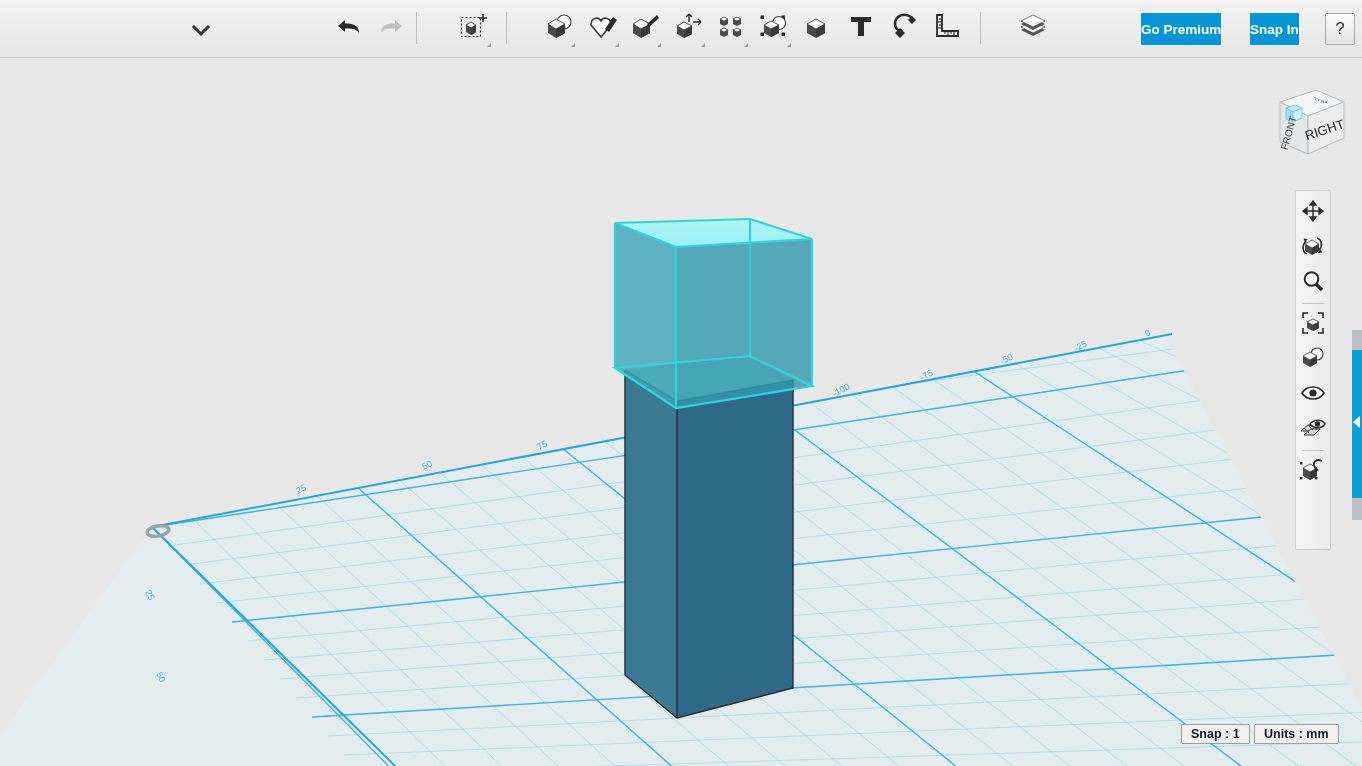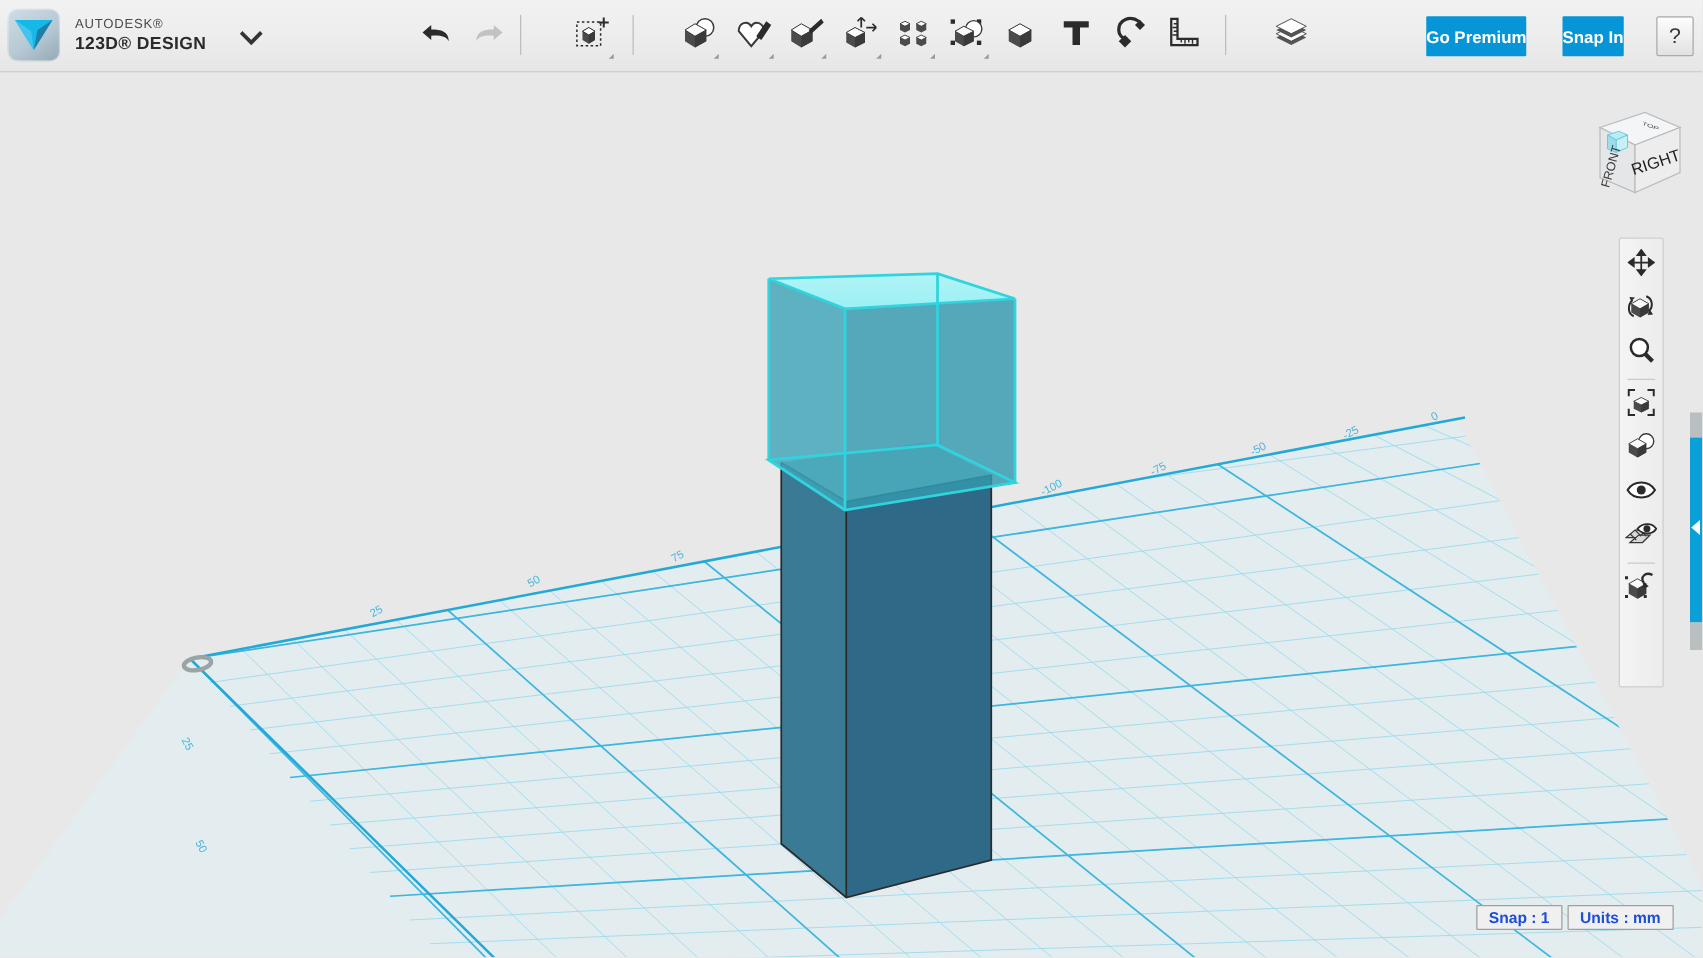--- a/index.html
+++ b/index.html
@@ -132,21 +132,21 @@
   }
   #panel-rail2 {
     position:absolute; left:1352px; top:440px;
     width:10px; height:22px; background:#b9bec0;
   }
 
   
   .chip {
     position: absolute; top: 666px; height: 20px;
     background: #f0f0f0; border: 1px solid #9f9f9f;
-    font-size: 12.5px; font-weight: bold; color: #1d4ed8;
+    font-size: 12.5px; font-weight: bold; color: #0f172a;
     display:flex; align-items:center; justify-content:center;
     padding: 0 9px; box-sizing: border-box; cursor: pointer;
     border-radius: 1px;
   }
 
   .grid-label {
     position: absolute;
     font-size: 9px;
     color: #49b5dd;
     font-family: "Liberation Sans", sans-serif;
@@ -154,33 +154,20 @@
     pointer-events: none;
   }
 </style>
 </head>
 <body>
 
 <div id="app">
 
   <div id="topbar">
 
-    <div class="logo-wrap">
-      <div class="logo-tile">
-        <svg width="34" height="32" viewBox="0 0 34 32">
-          <path d="M2 4 L32 4 L17 28 Z" fill="#14b9e8"></path>
-          <path d="M17 28 L32 4 L20 12 Z" fill="#1f7fa8"></path>
-          <path d="M2 4 L17 28 L15 13 Z" fill="#41c4ef"></path>
-        </svg>
-      </div>
-      <div class="brand">
-        <div class="b1">AUTODESK®</div>
-        <div class="b2">123D® DESIGN</div>
-      </div>
-    </div>
 
     <div class="logo-caret">
       <svg width="22" height="16" viewBox="0 0 22 16">
         <path d="M4 5 L11 12 L18 5" stroke="#333" stroke-width="3" fill="none" stroke-linecap="square"></path>
       </svg>
     </div>
 
     <div class="tb-btn" style="left:330px">
       <span>
         <svg width="26" height="20" viewBox="0 0 26 20">

